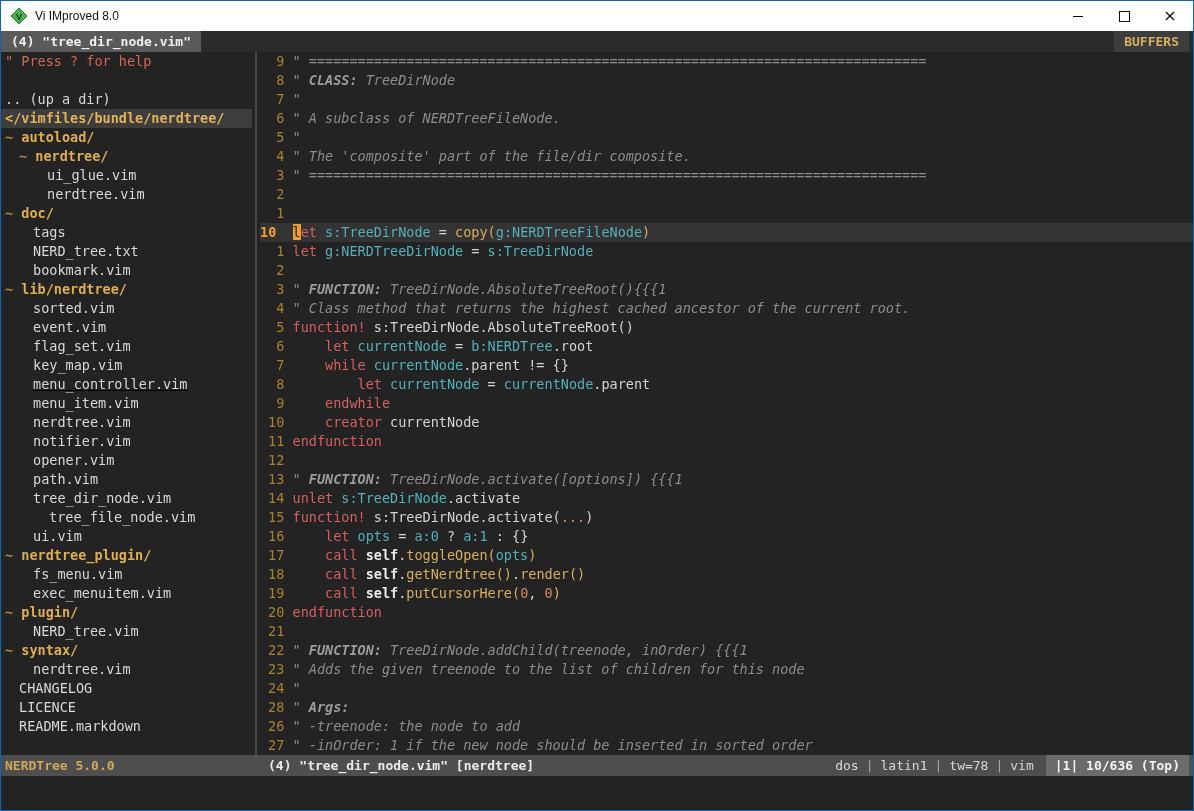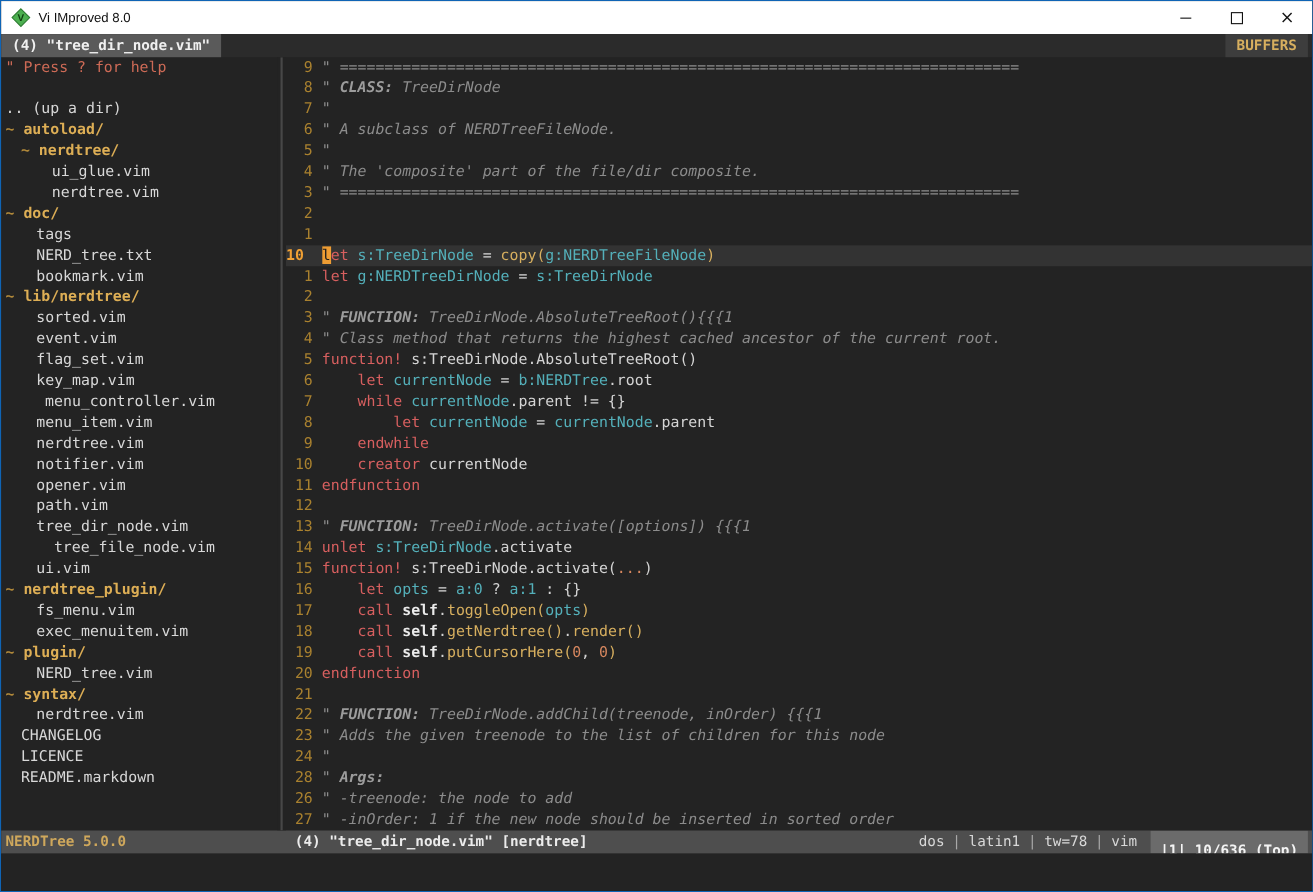--- a/index.html
+++ b/index.html
@@ -53,21 +53,21 @@
   .sg-s{color:#eaeaea;font-weight:bold;}
   .sg-cursor{background:#ef9d33;color:#1c1c1c;}
   
   .statusline{flex:0 0 21px;display:flex;background:#4e4e4e;font-size:13px;line-height:21px;overflow:hidden;}
   .sl-tree{flex:0 0 259px;color:#cfa85c;font-weight:bold;padding-left:4px;white-space:pre;}
   .sl-main{flex:1;display:flex;padding:0 4px 0 4px;overflow:hidden;}
   .sl-file{color:#ececec;font-weight:bold;white-space:pre;}
   .sl-right-wrap{margin-left:auto;display:flex;align-items:stretch;}
   .sl-right{display:flex;color:#d8d8d8;white-space:pre;}
   .sl-sep{color:#a8a8a8;padding:0 7px;}
-  .sl-pos-block{background:#6b6b6b;color:#f4f4f4;font-weight:bold;padding:8px 9px;margin-left:12px;white-space:pre;}
+  .sl-pos-block{background:#6b6b6b;color:#f4f4f4;font-weight:bold;padding:0 9px;margin-left:12px;white-space:pre;}
   
   .cmdline{flex:0 0 34px;background:#232323;}
 </style>
 </head>
 <body>
 
 <div class="vim-window">
 
   <div class="titlebar">
     <span class="vim-icon">
@@ -95,34 +95,35 @@
     <div class="tab-fill"></div>
     <div class="buffers-label">BUFFERS</div>
   </div>
 
   <div class="content">
     <div class="nerdtree">
       <div class="tree-list">
           <div class="trow t-help" style="padding-left: 4px;"><span class="tname">" Press ? for help</span></div>
           <div class="trow t-blank" style="padding-left: 4px;"><span class="tname"></span></div>
           <div class="trow t-updir" style="padding-left: 4px;"><span class="tname">.. (up a dir)</span></div>
+          <div class="trow t-root" style="padding-left: 4px;"><span class="tname">&lt;/vimfiles/bundle/nerdtree/</span></div>
           <div class="trow t-dir" style="padding-left: 4px;"><span class="tprefix">~ </span><span class="tname">autoload/</span></div>
           <div class="trow t-dir" style="padding-left: 18px;"><span class="tprefix">~ </span><span class="tname">nerdtree/</span></div>
           <div class="trow t-file" style="padding-left: 46px;"><span class="tname">ui_glue.vim</span></div>
           <div class="trow t-file" style="padding-left: 46px;"><span class="tname">nerdtree.vim</span></div>
           <div class="trow t-dir" style="padding-left: 4px;"><span class="tprefix">~ </span><span class="tname">doc/</span></div>
           <div class="trow t-file" style="padding-left: 32px;"><span class="tname">tags</span></div>
           <div class="trow t-file" style="padding-left: 32px;"><span class="tname">NERD_tree.txt</span></div>
           <div class="trow t-file" style="padding-left: 32px;"><span class="tname">bookmark.vim</span></div>
           <div class="trow t-dir" style="padding-left: 4px;"><span class="tprefix">~ </span><span class="tname">lib/nerdtree/</span></div>
           <div class="trow t-file" style="padding-left: 32px;"><span class="tname">sorted.vim</span></div>
           <div class="trow t-file" style="padding-left: 32px;"><span class="tname">event.vim</span></div>
           <div class="trow t-file" style="padding-left: 32px;"><span class="tname">flag_set.vim</span></div>
           <div class="trow t-file" style="padding-left: 32px;"><span class="tname">key_map.vim</span></div>
-          <div class="trow t-file" style="padding-left: 40px;"><span class="tname">menu_controller.vim</span></div>
+          <div class="trow t-file" style="padding-left: 32px; text-decoration: underline;"><span class="tname">menu_controller.vim</span></div>
           <div class="trow t-file" style="padding-left: 32px;"><span class="tname">menu_item.vim</span></div>
           <div class="trow t-file" style="padding-left: 32px;"><span class="tname">nerdtree.vim</span></div>
           <div class="trow t-file" style="padding-left: 32px;"><span class="tname">notifier.vim</span></div>
           <div class="trow t-file" style="padding-left: 32px;"><span class="tname">opener.vim</span></div>
           <div class="trow t-file" style="padding-left: 32px;"><span class="tname">path.vim</span></div>
           <div class="trow t-file" style="padding-left: 32px;"><span class="tname">tree_dir_node.vim</span></div>
           <div class="trow t-file" style="padding-left: 48px;"><span class="tname">tree_file_node.vim</span></div>
           <div class="trow t-file" style="padding-left: 32px;"><span class="tname">ui.vim</span></div>
           <div class="trow t-dir" style="padding-left: 4px;"><span class="tprefix">~ </span><span class="tname">nerdtree_plugin/</span></div>
           <div class="trow t-file" style="padding-left: 32px;"><span class="tname">fs_menu.vim</span></div>

